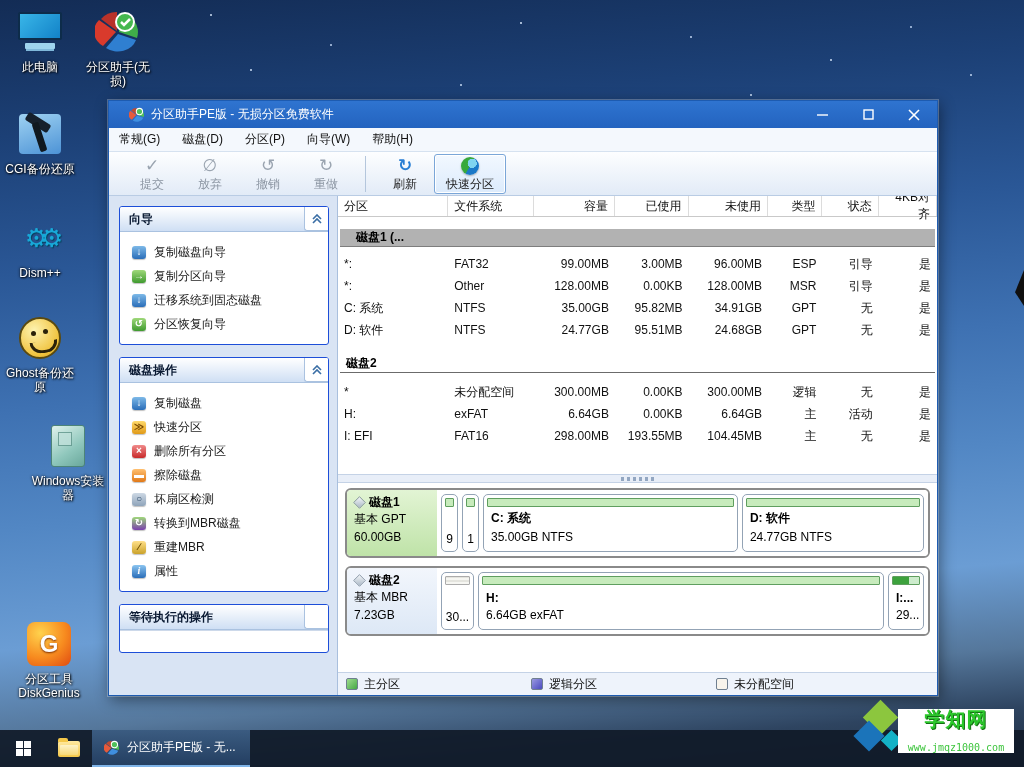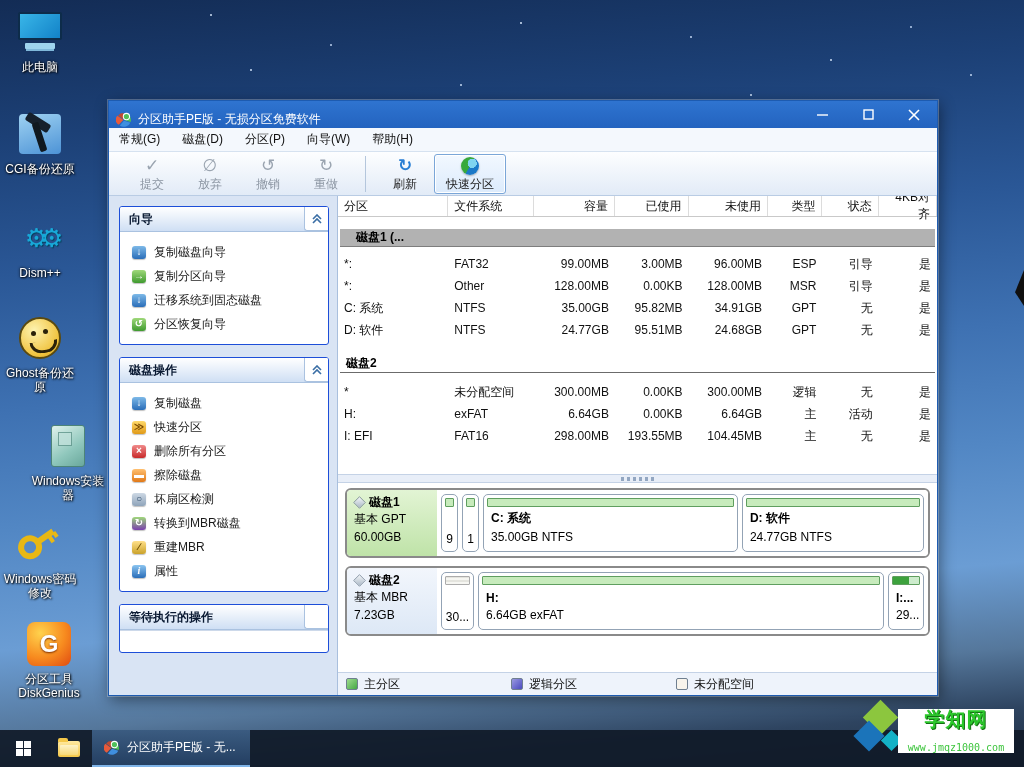--- a/index.html
+++ b/index.html
@@ -39,21 +39,21 @@
     background:linear-gradient(#bfe0da 0 0); box-shadow:0 0 0 1px #5f948a inset; opacity:.8; }
   .icon-key { transform:rotate(-35deg); }
   .icon-dg { width:44px; height:44px; border-radius:8px;
     background:radial-gradient(circle at 30% 25%,#ffd24d,#f78b1f 55%,#e04a12); display:flex; align-items:center; justify-content:center; }
   .icon-dg span { color:#fff; font-weight:bold; font-size:24px; font-family:"Liberation Sans",sans-serif; text-shadow:0 1px 2px #7a2a00; }
 
   
   .win { position:absolute; left:108px; top:100px; width:830px; height:596px;
     background:#e9f0fa; border:1px solid #1d5bb0; box-shadow:0 0 0 1px rgba(255,255,255,.25), 2px 4px 14px rgba(0,0,0,.45);
     display:flex; flex-direction:column; }
-  .titlebar { height:27px; background:linear-gradient(#2f74d0,#2363bf); display:flex; align-items:flex-end; padding-left:7px; flex:none; }
+  .titlebar { height:27px; background:linear-gradient(#2f74d0,#2363bf); display:flex; align-items:center; padding-left:20px; flex:none; }
   .titlebar .t-title { color:#fff; font-size:12px; margin-left:6px; flex:1; }
   .winbtns { display:flex; height:100%; }
   .winbtn { width:46px; height:100%; display:flex; align-items:center; justify-content:center; }
   .winbtn svg { display:block; }
 
   .menubar { height:24px; background:#f4f8fd; border-bottom:1px solid #d6e2f0; display:flex; align-items:center; padding-left:10px; gap:22px; flex:none; }
   .menubar span { font-size:12px; color:#111; }
 
   .toolbar { height:44px; background:linear-gradient(#fdfeff,#e2ebf7); border-bottom:1px solid #b9cce4; display:flex; align-items:flex-start; padding:2px 0 0 14px; flex:none; }
   .tbtn { width:58px; height:40px; display:flex; flex-direction:column; align-items:center; justify-content:center; gap:0; border:1px solid transparent; border-radius:3px; }
@@ -126,21 +126,21 @@
   .blk .strip { position:absolute; top:3px; left:3px; right:3px; height:9px; border:1px solid #5f9e5f;
     background:#c7ebbc; border-radius:1px; }
   .blk .strip.used60 { background:linear-gradient(90deg,#3da23d 0 62%,#cdeccd 62%); }
   .blk .strip.unalloc { border:1px solid #ababab; background:repeating-linear-gradient(0deg,#f6f6f2 0 2px,#e4e4de 2px 4px); }
   .blk .l1 { position:absolute; left:7px; bottom:24px; font-size:12px; font-weight:bold; white-space:nowrap; }
   .blk .l2 { position:absolute; left:7px; bottom:7px; font-size:12px; white-space:nowrap; }
   .blk .num { position:absolute; left:0; right:0; bottom:5px; font-size:12px; text-align:center; }
   .blk.grow { flex:1; }
 
   .legend { height:23px; background:#eef3fb; border-top:1px solid #c4d2e6; display:flex; align-items:center; padding-left:8px; flex:none; }
-  .litem { display:flex; align-items:center; gap:6px; width:165px; }
+  .litem { display:flex; align-items:center; gap:6px; width:185px; }
   .lsq { width:12px; height:12px; border:1px solid #6f7f90; border-radius:2px; }
   .lsq.green { background:linear-gradient(135deg,#9fdc8f,#45a845); }
   .lsq.blue { background:linear-gradient(135deg,#9a9ae0,#4a4ac0); }
   .lsq.white { background:#f8f4ec; }
   .litem span { font-size:12px; color:#111; }
 
   
   .taskbar { position:absolute; left:0; bottom:0; width:1024px; height:37px; background:rgba(16,26,40,.92);
     display:flex; align-items:center; z-index:5; }
   .startbtn { width:46px; height:37px; display:flex; align-items:center; justify-content:center; }
@@ -174,20 +174,33 @@
 
   <div class="dicon" style="left:1px;top:6px;">
     <div class="ig">
         <div class="icon-monitor">
           <div class="scr"></div>
           <div class="base"></div>
         </div>
       </div>
     <div class="lbl">此电脑</div>
   </div>
+  <div class="dicon" style="left:79px;top:6px;">
+    <div class="ig">
+      <svg class="pie-icon" width="46" height="44" viewBox="0 0 46 44">
+        <path d="M21 22 L8 36 A19 17 0 0 1 4 10 Z" fill="#d93a2c"></path>
+        <path d="M22 21 L22 2 A20 19 0 0 0 6 9 Z" fill="#b8322a"></path>
+        <path d="M24 22 L24 3 A19 19 0 0 1 42 28 Z" fill="#3fae49"></path>
+        <path d="M23 24 L41 30 A19 16 0 0 1 11 38 Z" fill="#2f7fd1"></path>
+        <circle cx="30" cy="12" r="9" fill="#45b84f" stroke="#fff" stroke-width="2"></circle>
+        <path d="M26 12 l3 3 l6 -6" stroke="#fff" stroke-width="2.5" fill="none"></path>
+      </svg>
+    </div>
+    <div class="lbl">分区助手(无损)</div>
+  </div>
   <div class="dicon" style="left:1px;top:108px;">
     <div class="ig">
         <div class="icon-cgi">
           <div class="hammer-h"></div>
           <div class="hammer-s"></div>
         </div>
       </div>
     <div class="lbl">CGI备份还原</div>
   </div>
   <div class="dicon" style="left:1px;top:212px;">
@@ -200,31 +213,20 @@
     <div class="ig">
         <div class="icon-ghost"></div>
       </div>
     <div class="lbl">Ghost备份还原</div>
   </div>
   <div class="dicon" style="left:1px;top:420px;margin-left:28px;">
     <div class="ig">
         <div class="icon-box"></div>
       </div>
     <div class="lbl">Windows安装器</div>
-  </div>
-  <div class="dicon" style="left:1px;top:518px;">
-    <div class="ig">
-      <svg class="icon-key" width="44" height="34" viewBox="0 0 44 34">
-        <circle cx="12" cy="14" r="9" fill="none" stroke="#e8b814" stroke-width="6"></circle>
-        <rect x="20" y="11" width="20" height="6" fill="#e8b814"></rect>
-        <rect x="32" y="15" width="4" height="8" fill="#e8b814"></rect>
-        <rect x="38" y="15" width="4" height="6" fill="#e8b814"></rect>
-      </svg>
-    </div>
-    <div class="lbl">Windows密码修改</div>
   </div>
   <div class="dicon" style="left:1px;top:618px;width:96px;">
     <div class="ig">
         <div class="icon-dg">
           <span>G</span>
         </div>
       </div>
     <div class="lbl">分区工具 DiskGenius</div>
   </div>
 

